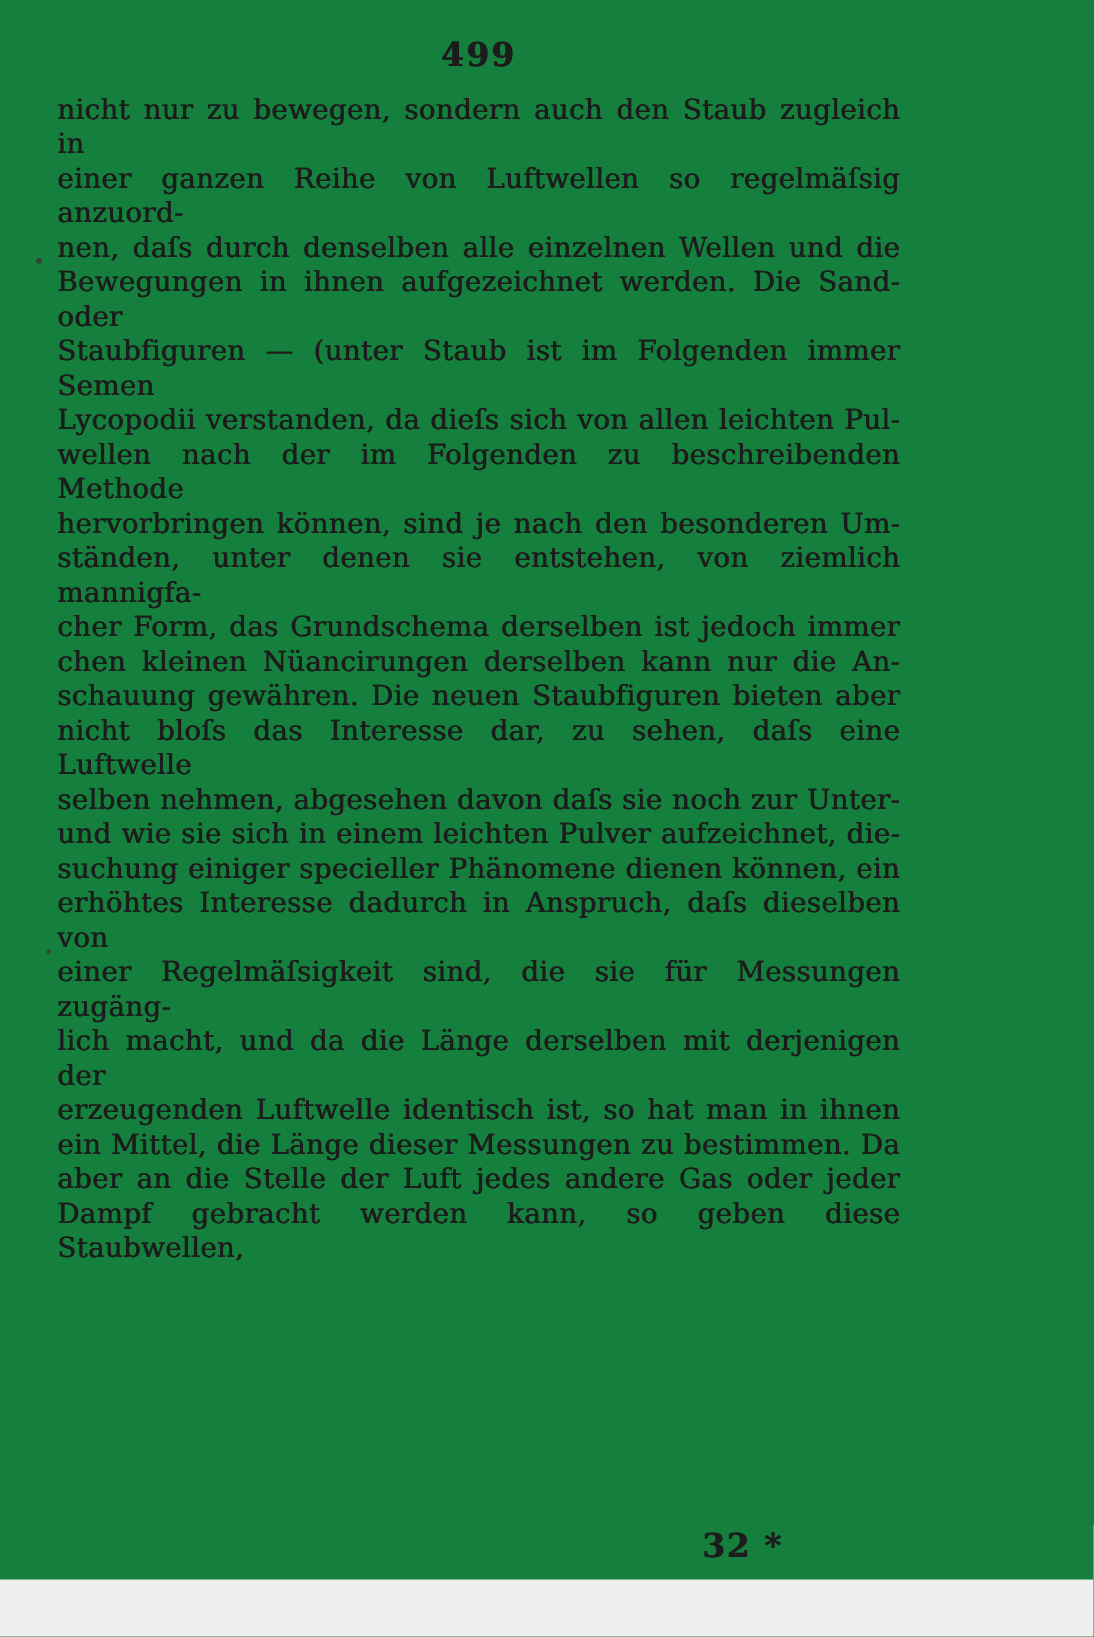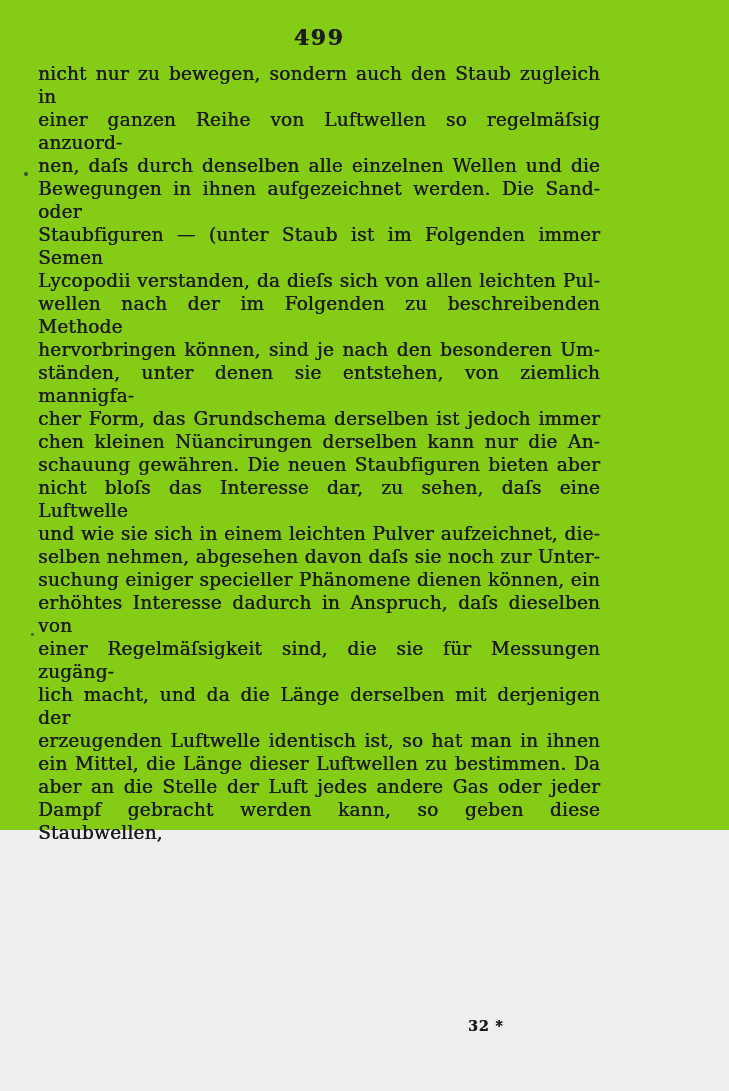--- a/index.html
+++ b/index.html
@@ -5,22 +5,22 @@
   html, body { margin: 0; padding: 0; }
   body {
     width: 729px; height: 1091px;
     background: #efefee;
     font-family: "DejaVu Serif", "Liberation Serif", serif;
     color: #1c1c1c;
     overflow: hidden;
   }
   .page {
     position: relative;
-    width: 729px; height: 830px;
-    background: #84cc16;
+    width: 729px; height: 1053px;
+    background: #15803d;
   }
   .page-number {
     position: absolute;
     left: 38px; top: 24px;
     width: 562px;
     text-align: center;
     font-size: 22px;
     font-weight: bold;
     letter-spacing: 1.5px;
     text-shadow: 0.5px 0 0 currentColor;
@@ -36,21 +36,21 @@
     font-size: 18.5px;
     letter-spacing: 0.2px;
     text-align: justify;
     text-align-last: justify;
     white-space: normal;
     text-shadow: 0.45px 0 0 currentColor;
   }
   .signature {
     position: absolute;
     left: 468px; top: 1018px;
-    font-size: 14px;
+    font-size: 22px;
     font-weight: bold;
     letter-spacing: 1px;
     text-shadow: 0.5px 0 0 currentColor;
   }
   .speck {
     position: absolute;
     background: #3a3a3a;
     border-radius: 50% 40% 60% 50%;
   }
   .speck-1 { left: 24px; top: 172px; width: 4px; height: 4px; transform: rotate(40deg); opacity: 0.85; }
@@ -73,28 +73,28 @@
     <div class="line">Bewegungen in ihnen aufgezeichnet werden. Die Sand- oder</div>
     <div class="line">Staubfiguren — (unter Staub ist im Folgenden immer Semen</div>
     <div class="line">Lycopodii verstanden, da dieſs sich von allen leichten Pul-</div>
     <div class="line">wellen nach der im Folgenden zu beschreibenden Methode</div>
     <div class="line">hervorbringen können, sind je nach den besonderen Um-</div>
     <div class="line">ständen, unter denen sie entstehen, von ziemlich mannigfa-</div>
     <div class="line">cher Form, das Grundschema derselben ist jedoch immer</div>
     <div class="line">chen kleinen Nüancirungen derselben kann nur die An-</div>
     <div class="line">schauung gewähren. Die neuen Staubfiguren bieten aber</div>
     <div class="line">nicht bloſs das Interesse dar, zu sehen, daſs eine Luftwelle</div>
+    <div class="line">selben nehmen, abgesehen davon daſs sie noch zur Unter-</div>
     <div class="line">und wie sie sich in einem leichten Pulver aufzeichnet, die-</div>
-    <div class="line">selben nehmen, abgesehen davon daſs sie noch zur Unter-</div>
     <div class="line">suchung einiger specieller Phänomene dienen können, ein</div>
     <div class="line">erhöhtes Interesse dadurch in Anspruch, daſs dieselben von</div>
     <div class="line">einer Regelmäſsigkeit sind, die sie für Messungen zugäng-</div>
     <div class="line">lich macht, und da die Länge derselben mit derjenigen der</div>
     <div class="line">erzeugenden Luftwelle identisch ist, so hat man in ihnen</div>
-    <div class="line">ein Mittel, die Länge dieser Luftwellen zu bestimmen. Da</div>
+    <div class="line">ein Mittel, die Länge dieser Messungen zu bestimmen. Da</div>
     <div class="line">aber an die Stelle der Luft jedes andere Gas oder jeder</div>
     <div class="line">Dampf gebracht werden kann, so geben diese Staubwellen,</div>
 
   </div>
 
   <div class="signature">32 *</div>
 
 </div>
 
 </body></html>

